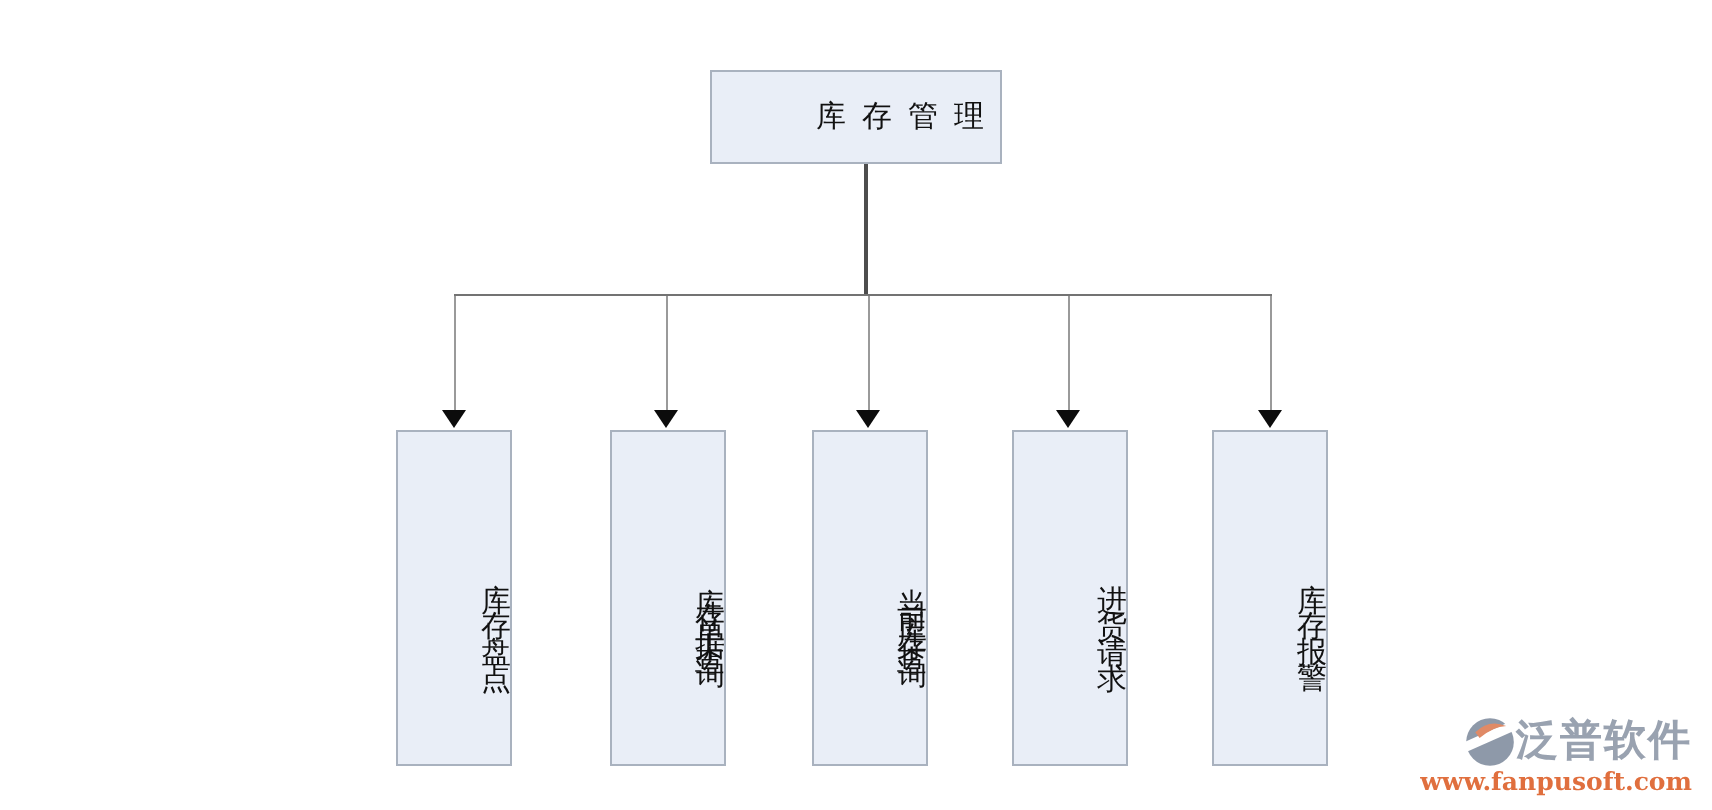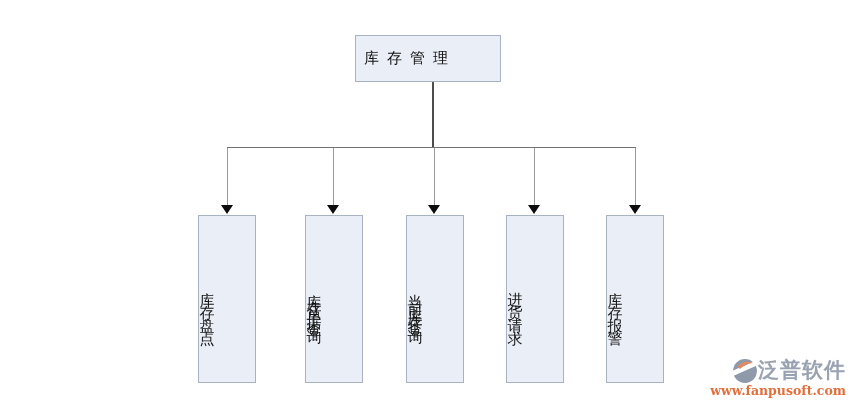--- a/index.html
+++ b/index.html
@@ -11,21 +11,21 @@
     font-family:"DejaVu Serif", serif;
   }
   
   .node{
     position:absolute;
     background:#e9eef7;
     border:1px solid #a9b2bf;
     box-sizing:border-box;
     display:flex;
     align-items:center;
-    justify-content:flex-start;
+    justify-content:flex-end;
     color:#111;
   }
   .root-node{
     left:355px;top:35px;width:146px;height:47px;
   }
   .root-node .h-label{
     font-size:15px;
     letter-spacing:8px;
     padding-left:8px;
     white-space:nowrap;

